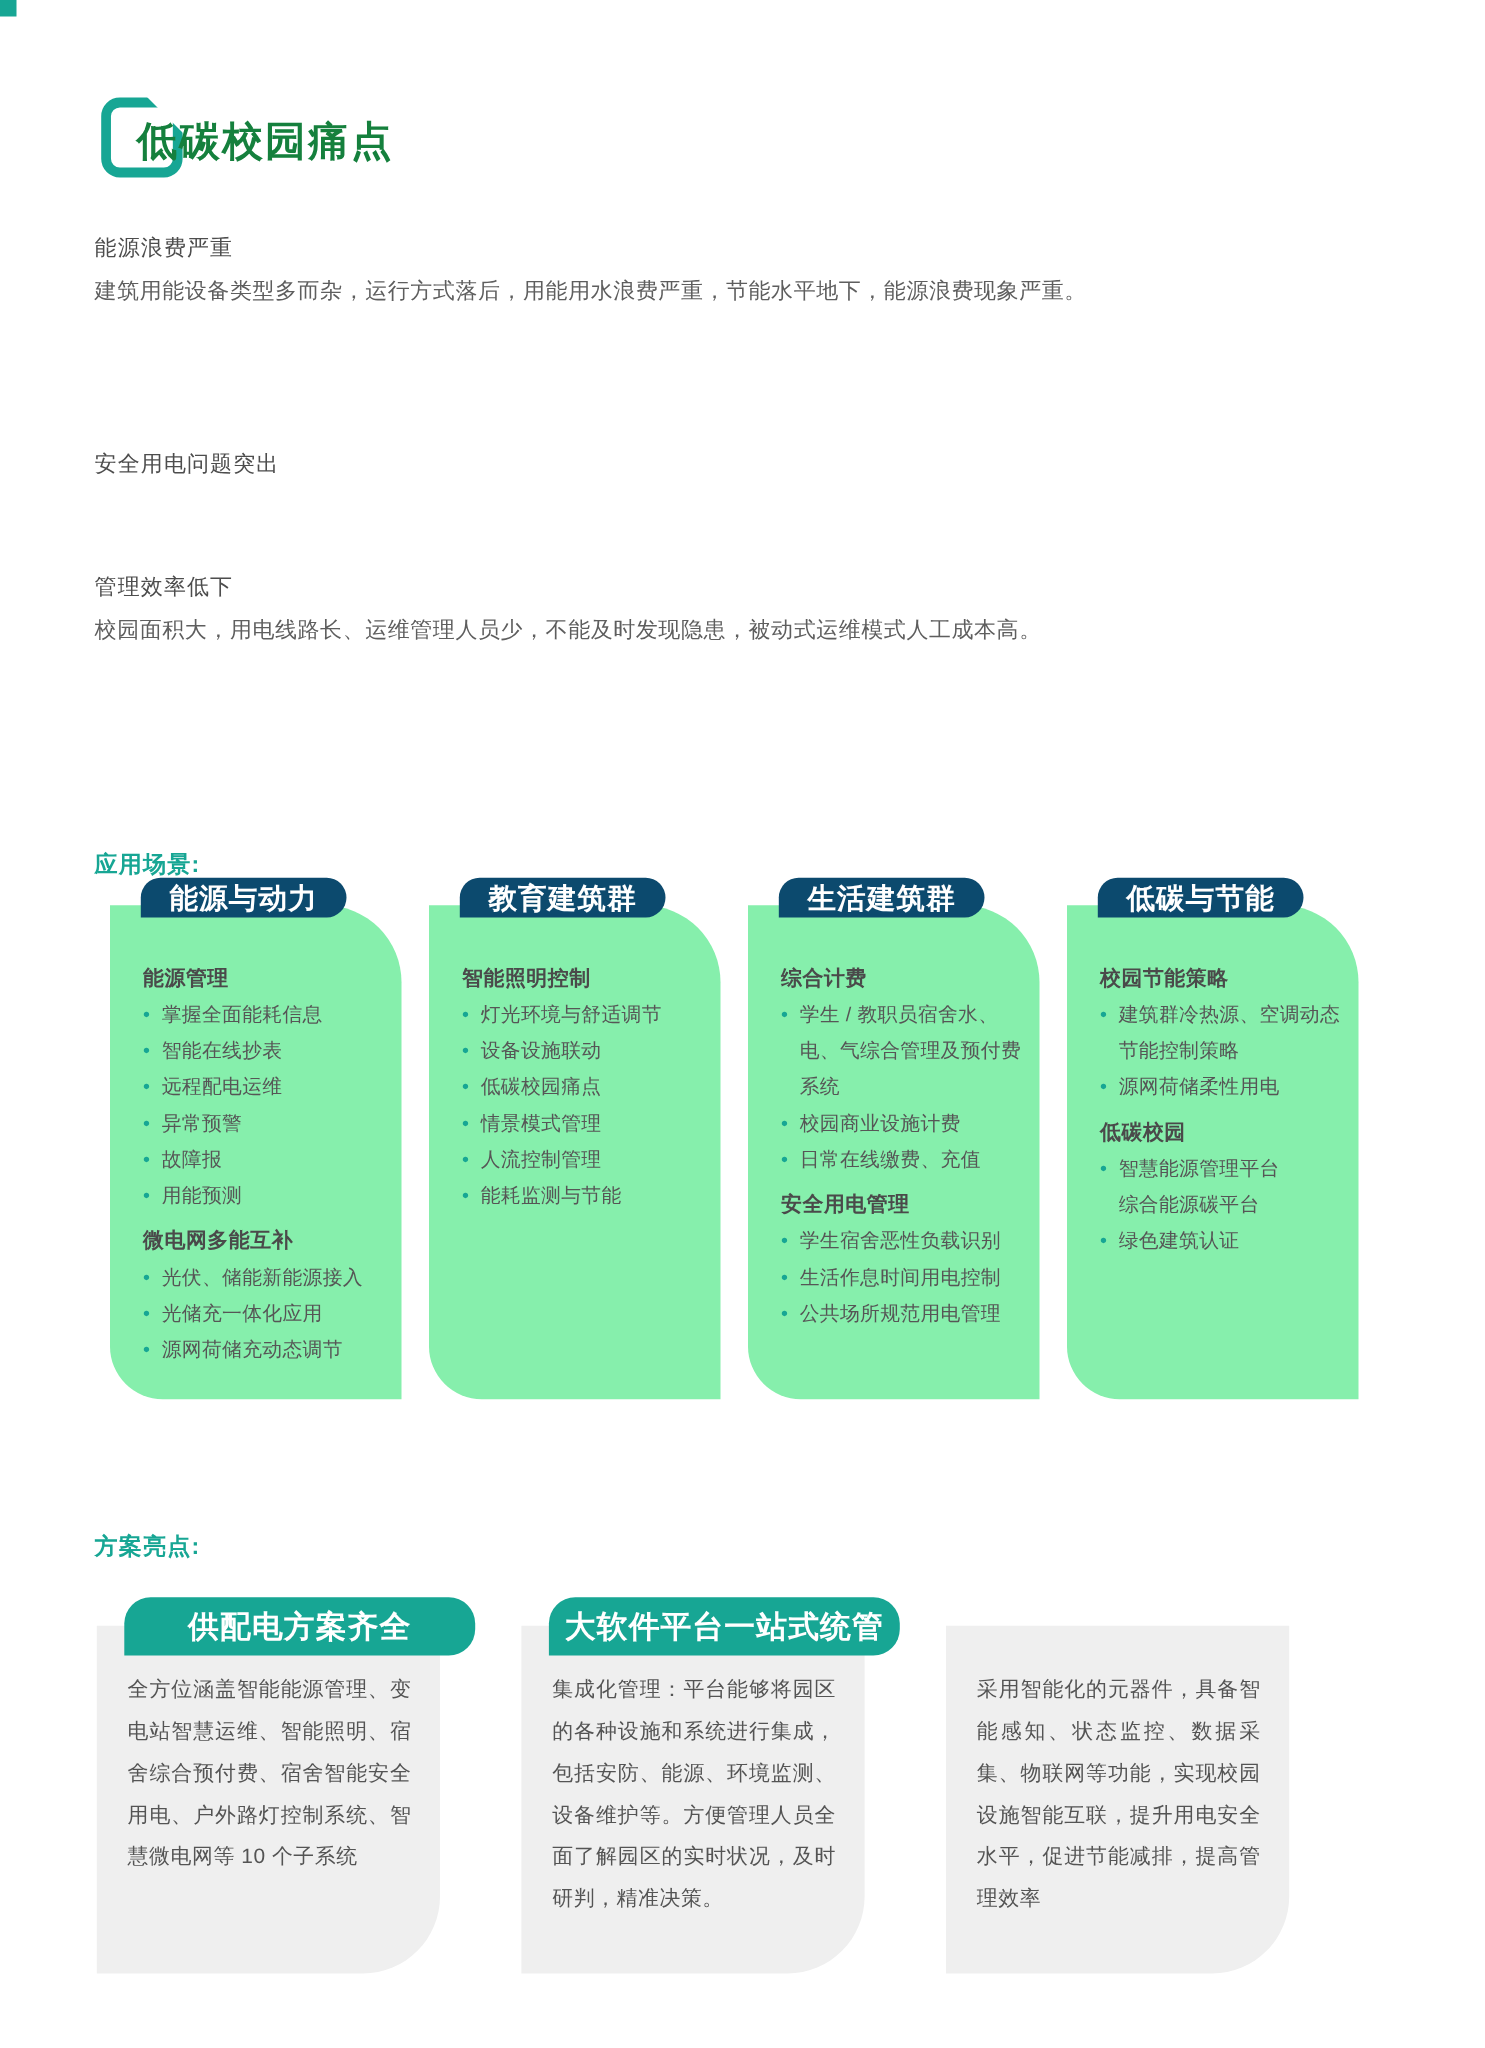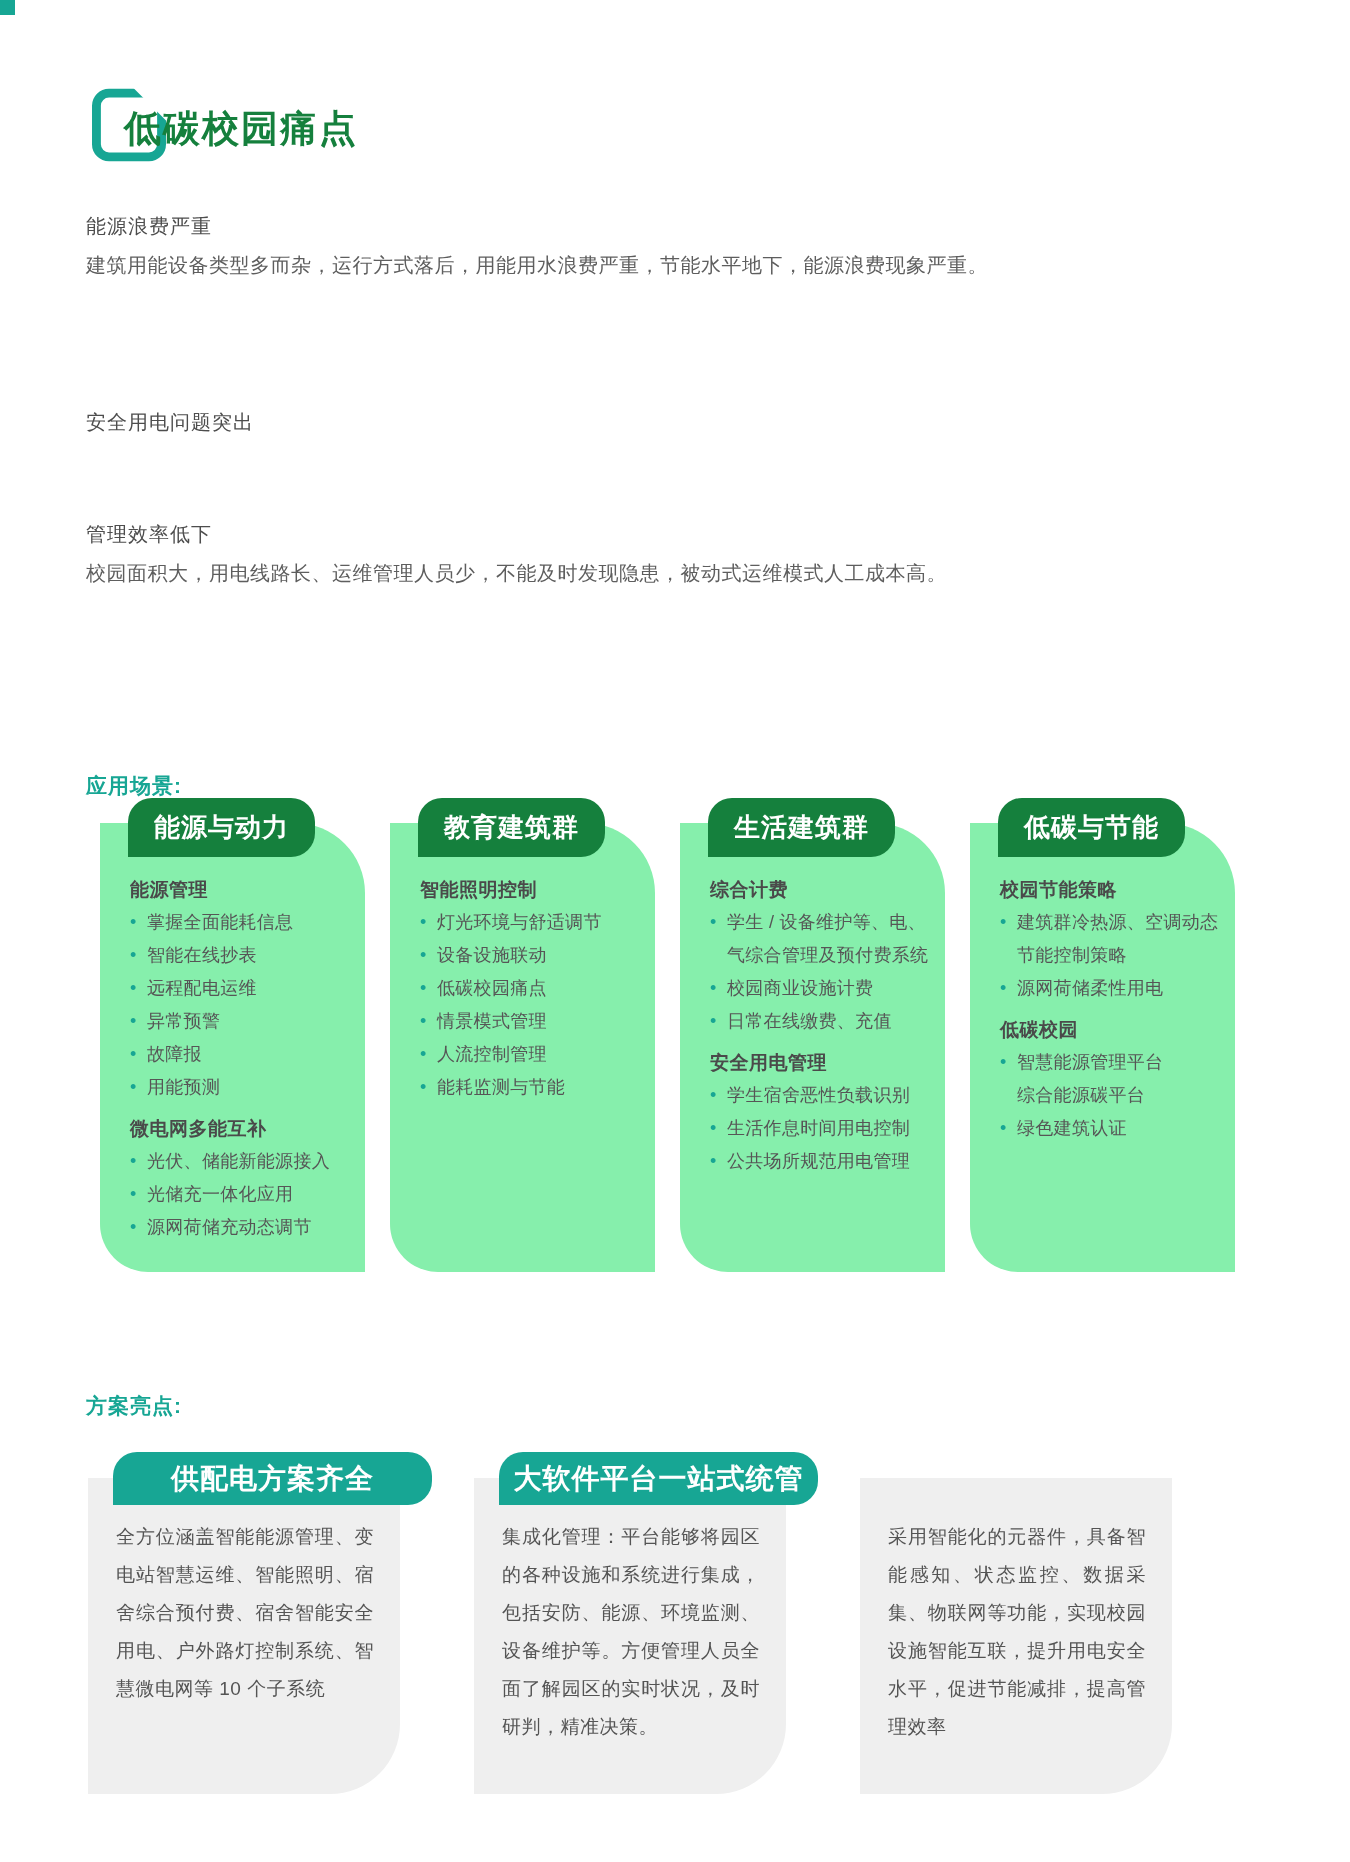--- a/index.html
+++ b/index.html
@@ -31,22 +31,22 @@
   
   .sec-label{
     position:absolute;left:86px;font-size:21px;font-weight:bold;color:#17a694;letter-spacing:1px;
   }
   .scenes-label{top:728px;margin-top:44px;}
   .highlights-label{top:1392px;}
   
   .scenes-row{position:absolute;top:798px;left:100px;display:flex;gap:25px;}
   .scene-card{position:relative;width:265px;}
   .scene-head{
-    position:absolute;top:0;left:28px;width:187px;height:59px;z-index:2;
-    background:#15803d;border-radius:24px 24px 24px 0;
+    position:absolute;top:0;left:28px;width:187px;height:36px;z-index:2;
+    background:#0c4a6e;border-radius:24px 24px 24px 0;
     display:flex;align-items:center;justify-content:center;
     color:#ffffff;font-size:26px;font-weight:bold;letter-spacing:1px;
   }
   .scene-body{
     margin-top:25px;height:449px;box-sizing:border-box;
     background:#86efac;border-radius:0 70px 0 48px;
     padding:50px 12px 20px 30px;
   }
   .card-subtitle{
     font-size:19px;font-weight:bold;color:#4a4a4a;line-height:33px;letter-spacing:0.5px;
@@ -146,21 +146,21 @@
           <li>能耗监测与节能</li>
         </ul>
       </div>
     </div>
 
     <div class="scene-card">
       <div class="scene-head">生活建筑群</div>
       <div class="scene-body">
         <div class="card-subtitle">综合计费</div>
         <ul class="card-list">
-          <li>学生 / 设备维护等、电、气综合管理及预付费系统</li>
+          <li>学生 / 教职员宿舍水、电、气综合管理及预付费系统</li>
           <li>校园商业设施计费</li>
           <li>日常在线缴费、充值</li>
         </ul>
         <div class="card-subtitle later">安全用电管理</div>
         <ul class="card-list">
           <li>学生宿舍恶性负载识别</li>
           <li>生活作息时间用电控制</li>
           <li>公共场所规范用电管理</li>
         </ul>
       </div>

